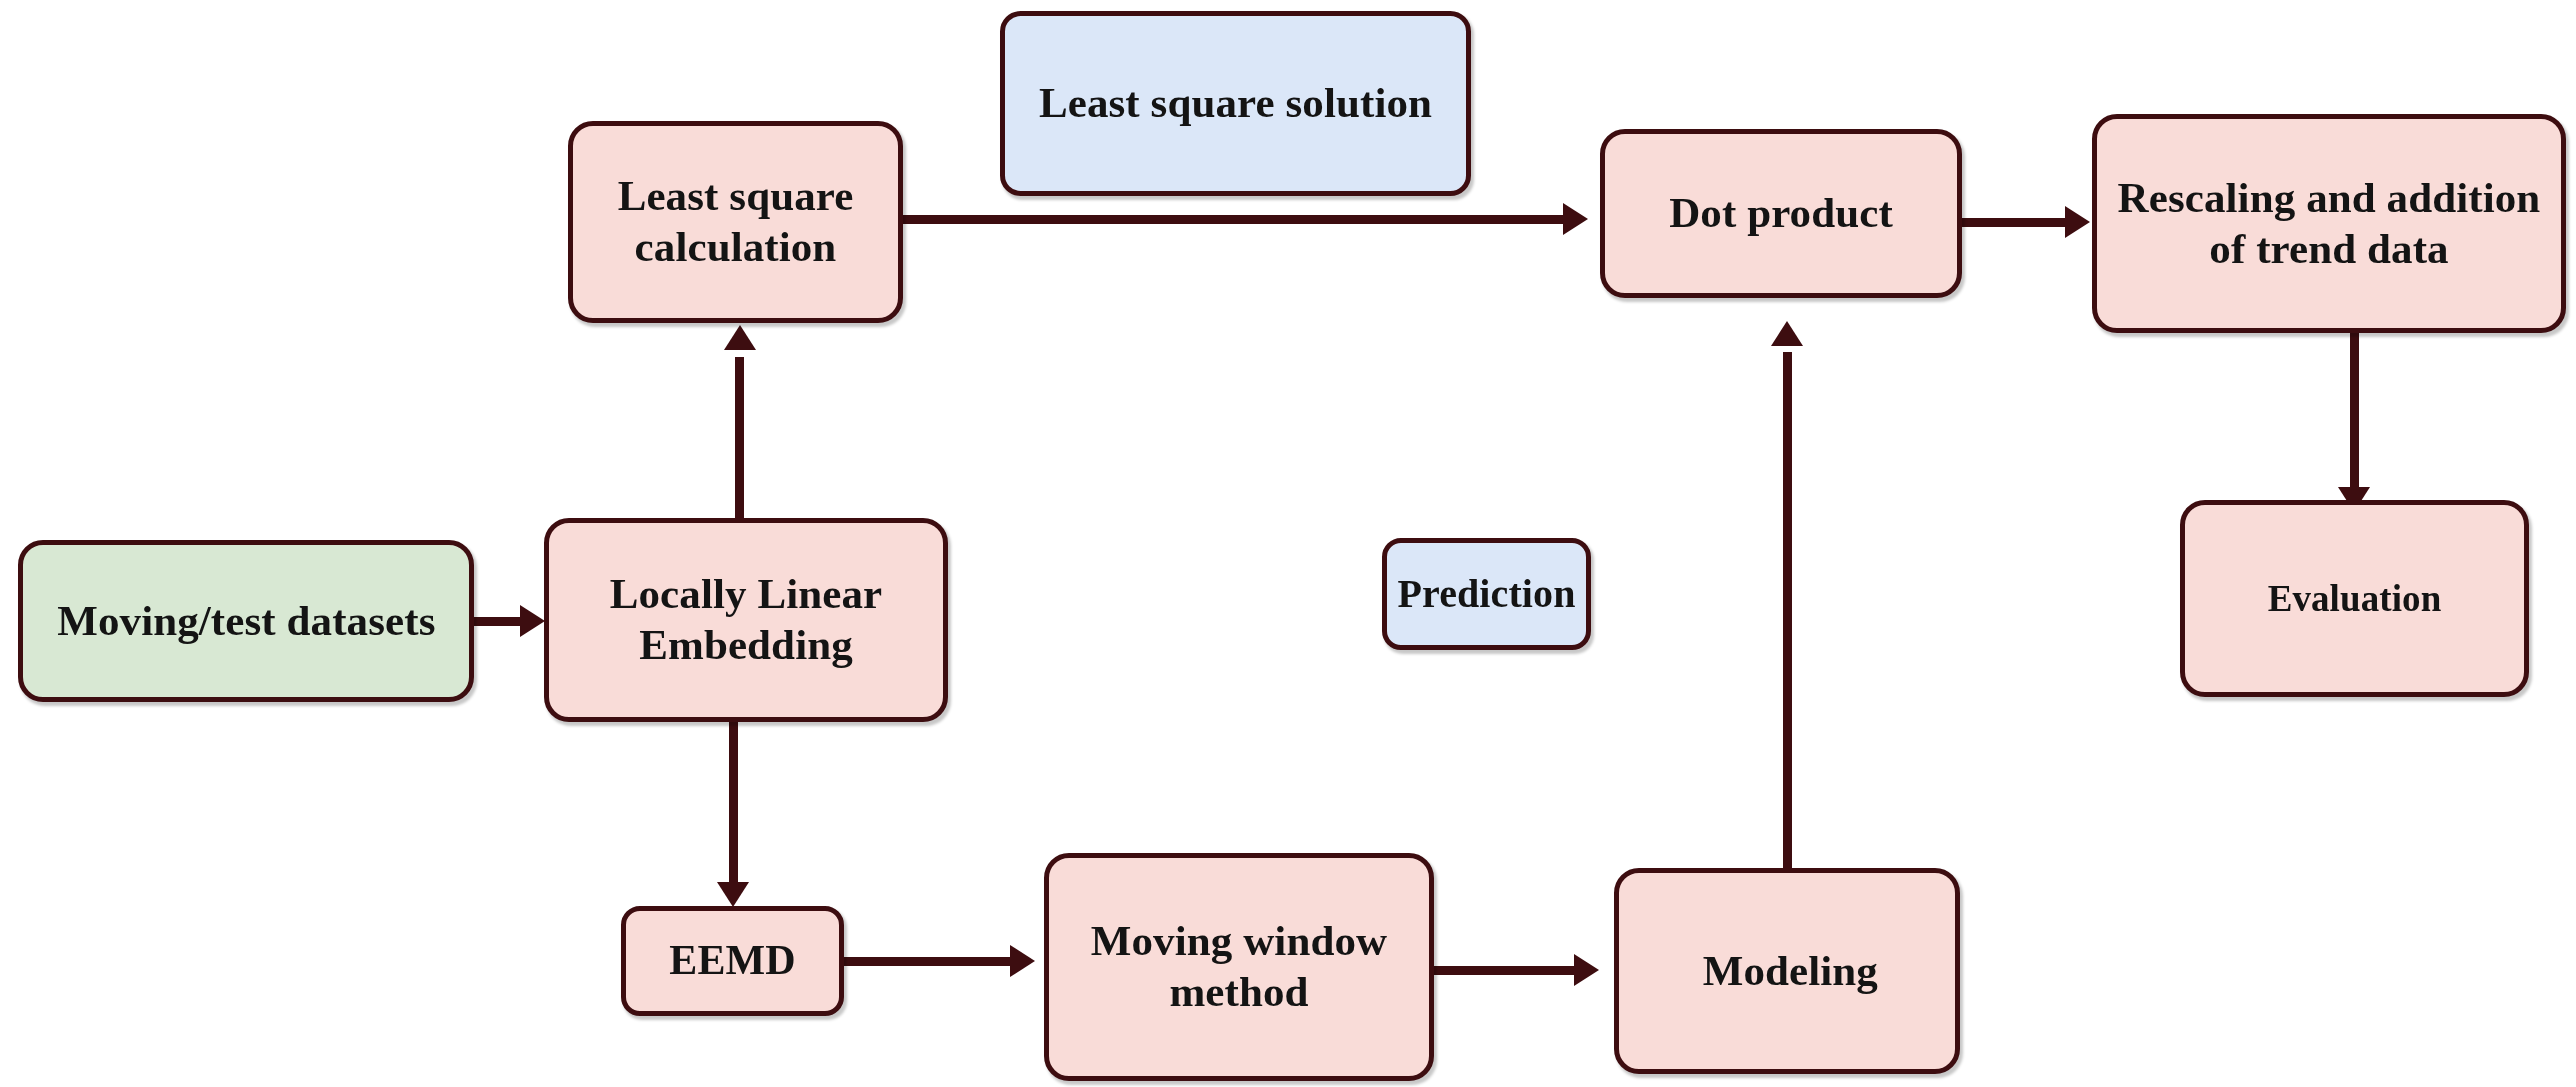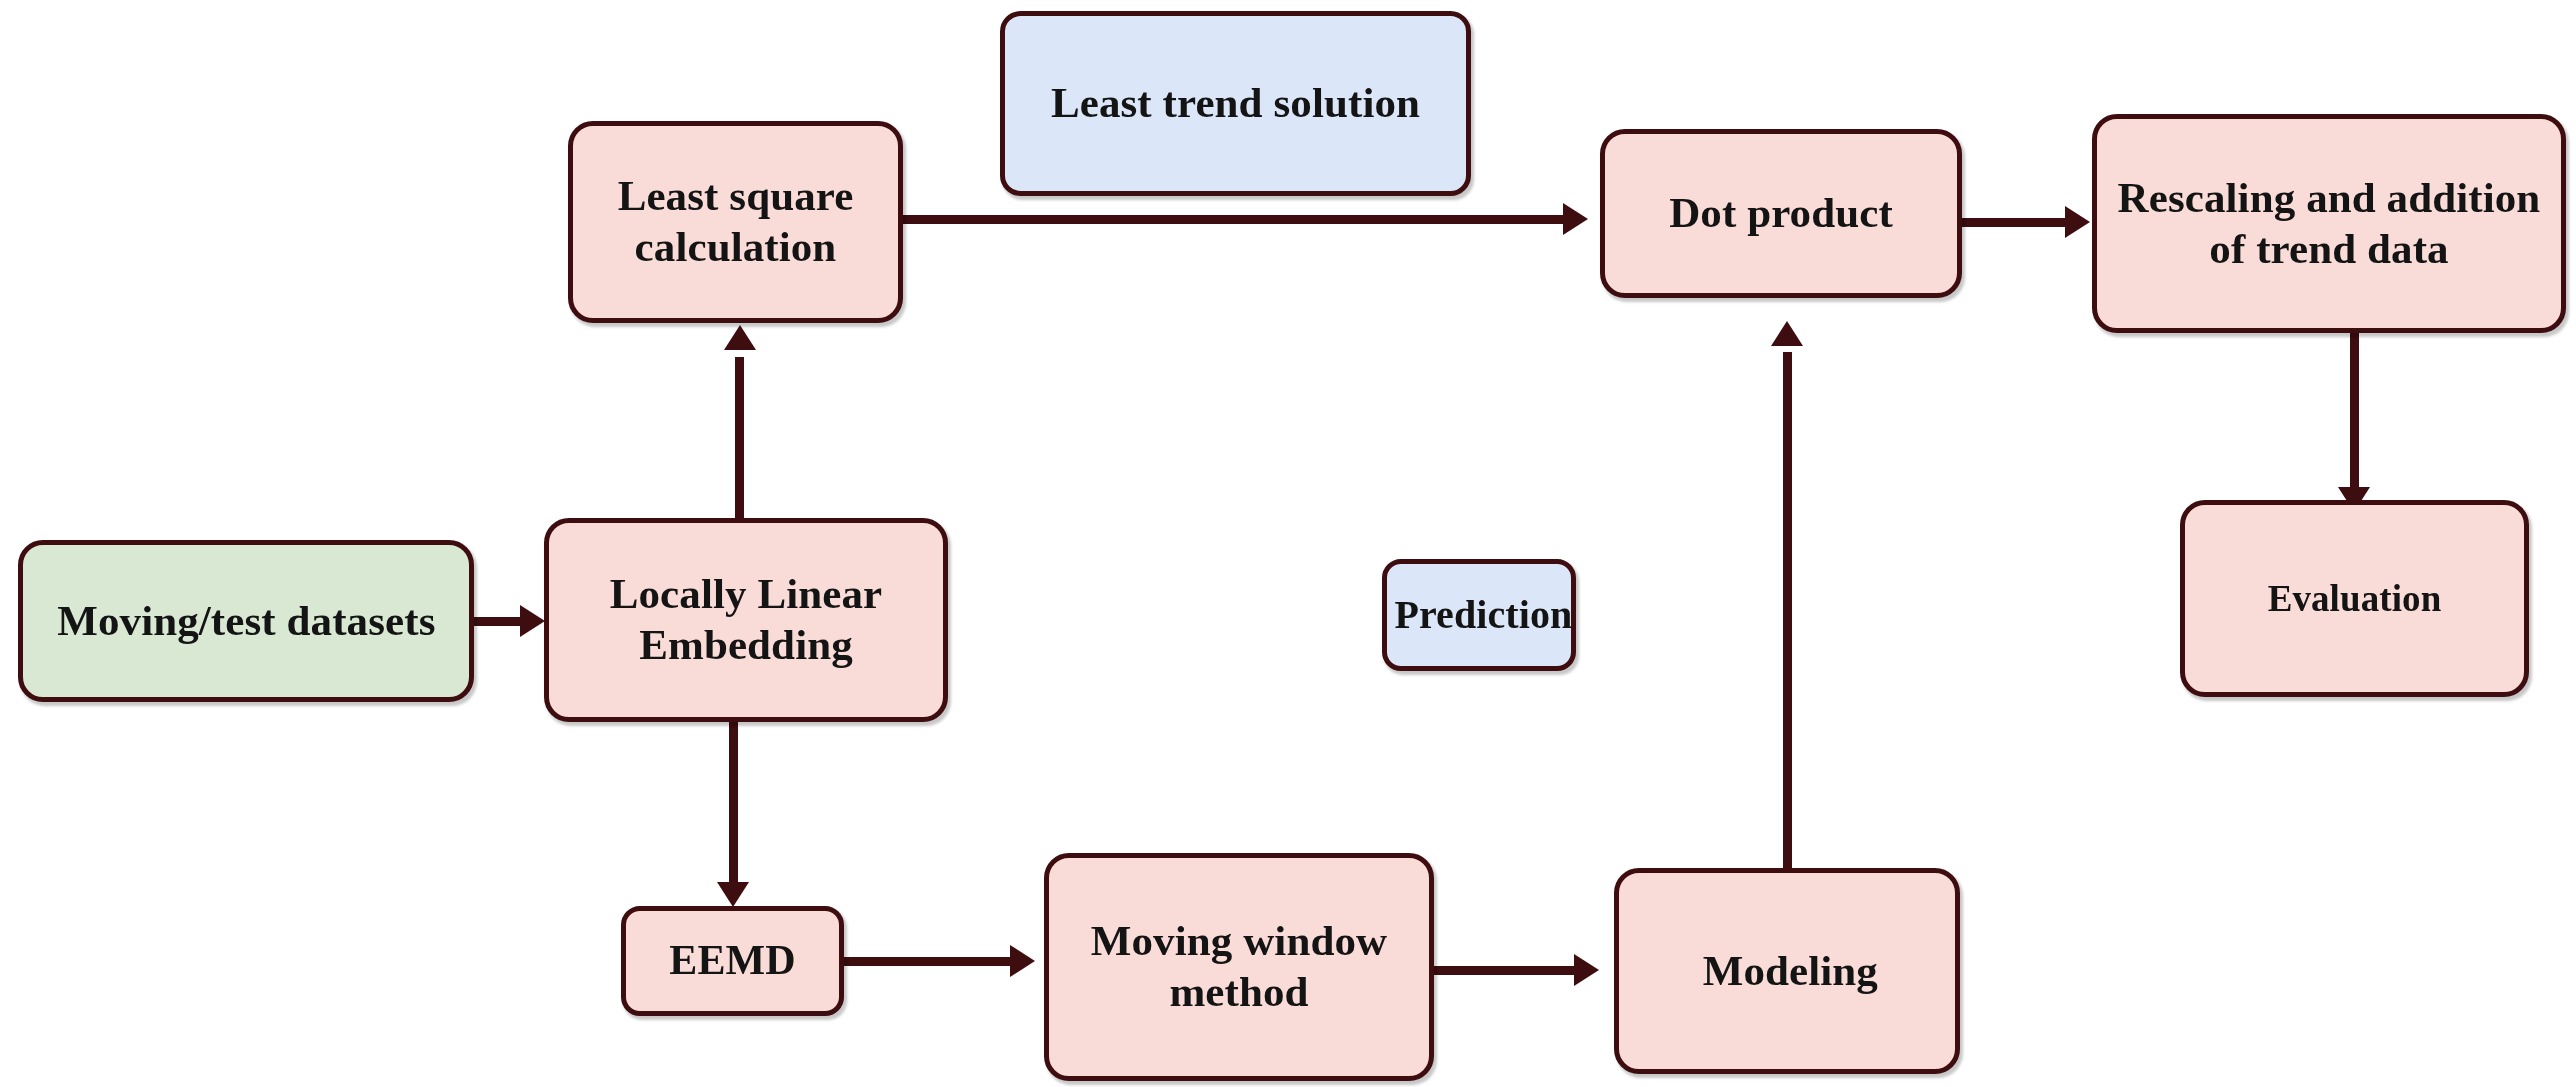--- a/index.html
+++ b/index.html
@@ -38,21 +38,21 @@
   .node-label { display: block; width: 100%; }
 
   
   #n-train    { left: 18.4px;   top: 540px;  width: 456px; height: 162px; font-size: 43px; }
   #n-lle      { left: 544px;  top: 518px;  width: 404px; height: 204px; font-size: 43px; }
   #n-lsc      { left: 568px;  top: 121px;  width: 335px; height: 202px; font-size: 43px; }
   #n-lss      { left: 1000px; top: 11px;   width: 471px; height: 185px; font-size: 43px; border-radius: 20.6px; }
   #n-dot      { left: 1594px; top: 129px;  width: 362px; height: 169px; font-size: 43px; margin-left: 6px; }
   #n-rescale  { left: 2092px; top: 114px;  width: 474px; height: 219px; font-size: 43px; }
   #n-eval     { left: 2180px; top: 500px;  width: 349px; height: 197px; font-size: 37px; }
-  #n-pred     { left: 1382px; top: 559px;  width: 194px; height: 112px; font-size: 40px; border-radius: 19px; }
+  #n-pred     { left: 1382px; top: 538px;  width: 209px; height: 112px; font-size: 40px; border-radius: 19px; }
   #n-eemd     { left: 621px;  top: 906px; width: 223px; height: 110px; font-size: 42px; border-radius: 19px; }
   #n-mwm      { left: 1044px; top: 853px; width: 390px; height: 228px; font-size: 43px; }
   #n-model    { left: 1614px; top: 868px; width: 346px; height: 206px; font-size: 43px; padding-left: 14px; }
 
   
   .edge { position: absolute; background: #3d0d10; }
   .edge.h { height: 8.8px; }
   .edge.v { width: 8.8px; }
 
   .arrow { position: absolute; width: 0; height: 0; }
@@ -110,21 +110,21 @@
 
   <div class="node fill-pink" id="n-lle">
     <span class="node-label">Locally Linear Embedding</span>
   </div>
 
   <div class="node fill-pink" id="n-lsc">
     <span class="node-label">Least square calculation</span>
   </div>
 
   <div class="node fill-blue" id="n-lss">
-    <span class="node-label">Least trend solution</span>
+    <span class="node-label">Least square solution</span>
   </div>
 
   <div class="node fill-pink" id="n-dot">
     <span class="node-label">Dot product</span>
   </div>
 
   <div class="node fill-pink" id="n-rescale">
     <span class="node-label">Rescaling and addition of trend data</span>
   </div>
 

